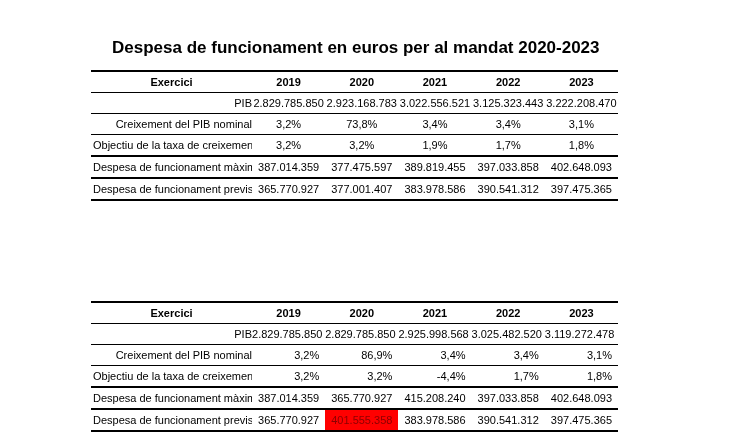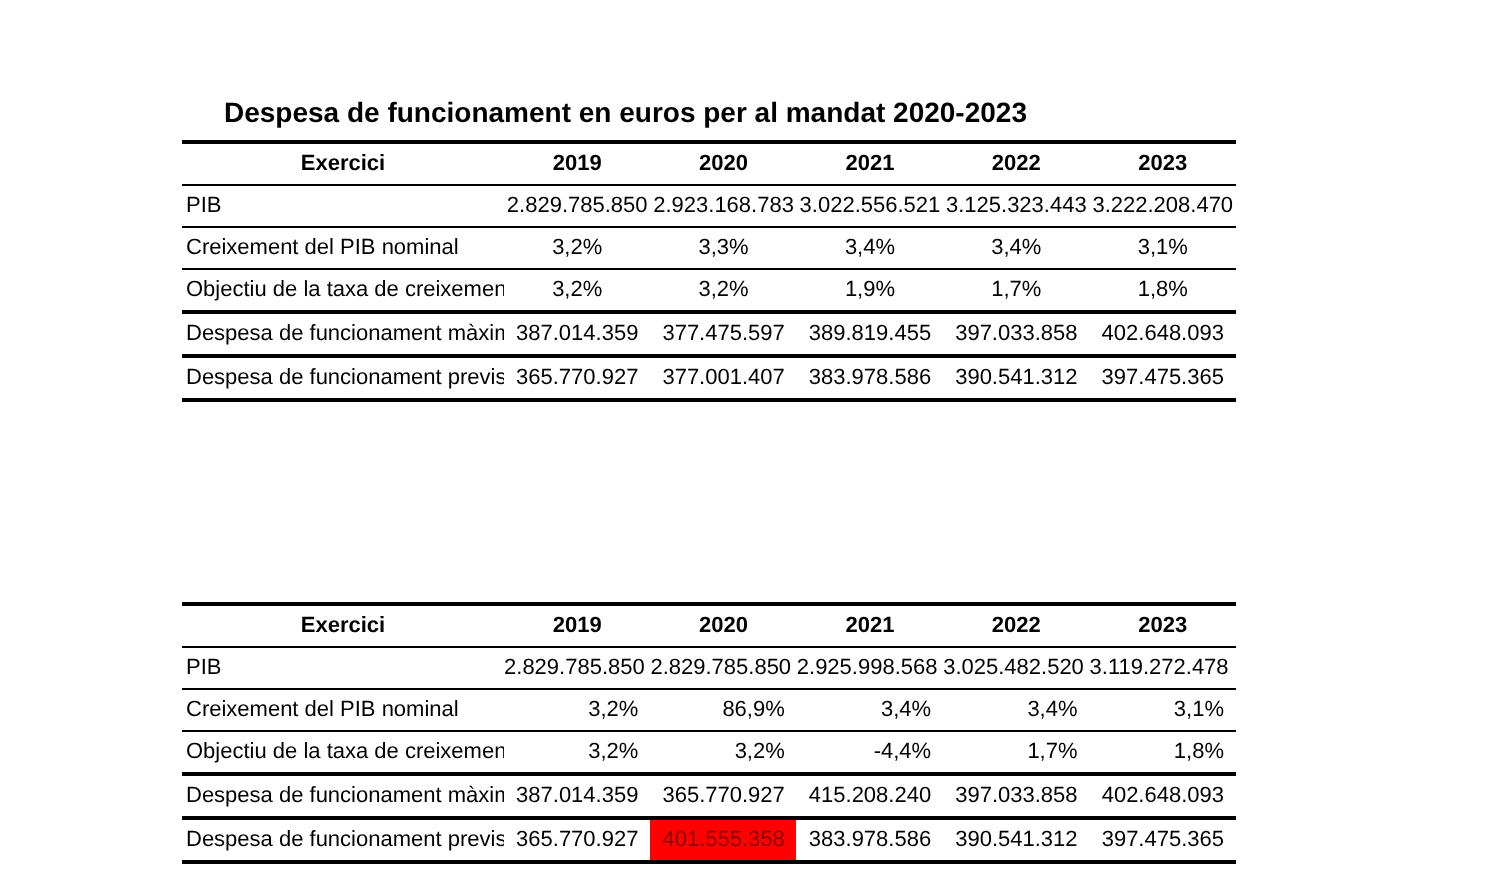--- a/index.html
+++ b/index.html
@@ -6,23 +6,22 @@
   html,body { background:#ffffff; }
   body {
     width:743px; height:448px;
     font-family:"Liberation Sans","DejaVu Sans",sans-serif;
     color:#000000; position:relative; overflow:hidden;
   }
   .page { position:absolute; inset:0; background:#ffffff; }
 
   .doc-title {
     position:absolute; left:112px;
-    font-size:14px; font-weight:bold; line-height:16px;
+    font-size:17px; font-weight:bold; line-height:16px;
     color:#000000;
-    margin-top:8px;
   }
   #title-1 { top:40px; width:520px; }
   #title-2 { top:253px; width:556px; }
 
   table.data-table {
     position:absolute; left:91px; width:527px;
     border-collapse:collapse; table-layout:fixed;
     border-top:2px solid #000; border-bottom:2px solid #000;
     font-size:11px;
   }
@@ -34,21 +33,21 @@
 
   .data-table th, .data-table td {
     height:20px; line-height:20px; vertical-align:middle;
     white-space:nowrap; overflow:hidden; font-weight:normal;
   }
   .data-table th { font-weight:bold; text-align:center;margin-top:32px; }
 
   tr.sep-thin  { border-bottom:1px solid #000; }
   tr.sep-thick { border-bottom:2px solid #000; }
 
-  td.lbl { text-align:left; padding-left:2px; }
+  td.lbl { text-align:right; padding-left:2px; }
 
   
   #table-1 td.val { text-align:center; }
   
   #table-2 td.val { text-align:right; padding-right:6px; }
 
   td.cell-highlight {
     background:var(--highlight-bg,#ff0000);
     color:var(--highlight-fg,#8b0000);
   }
@@ -84,21 +83,21 @@
         <td class="lbl">PIB</td>
         <td class="val">2.829.785.850</td>
         <td class="val">2.923.168.783</td>
         <td class="val">3.022.556.521</td>
         <td class="val">3.125.323.443</td>
         <td class="val">3.222.208.470</td>
       </tr>
       <tr class="sep-thin">
         <td class="lbl">Creixement del PIB nominal</td>
         <td class="val">3,2%</td>
-        <td class="val">3,3%</td>
+        <td class="val">73,8%</td>
         <td class="val">3,4%</td>
         <td class="val">3,4%</td>
         <td class="val">3,1%</td>
       </tr>
       <tr class="sep-thick">
         <td class="lbl">Objectiu de la taxa de creixement</td>
         <td class="val">3,2%</td>
         <td class="val">3,2%</td>
         <td class="val">1,9%</td>
         <td class="val">1,7%</td>

